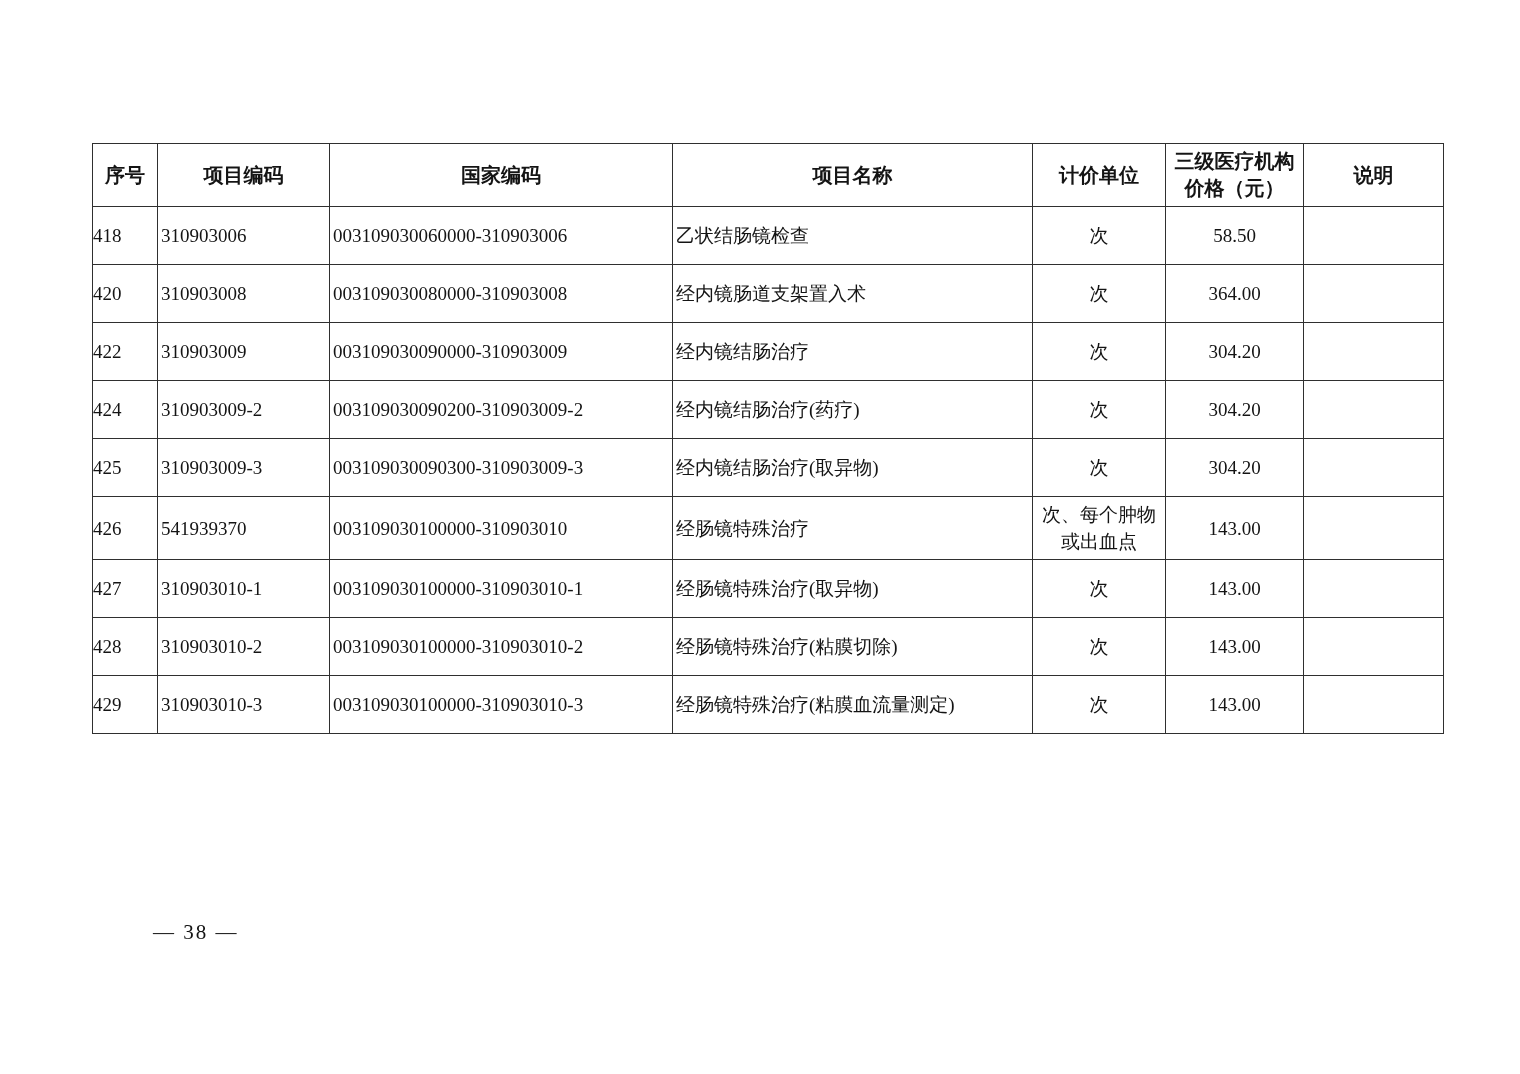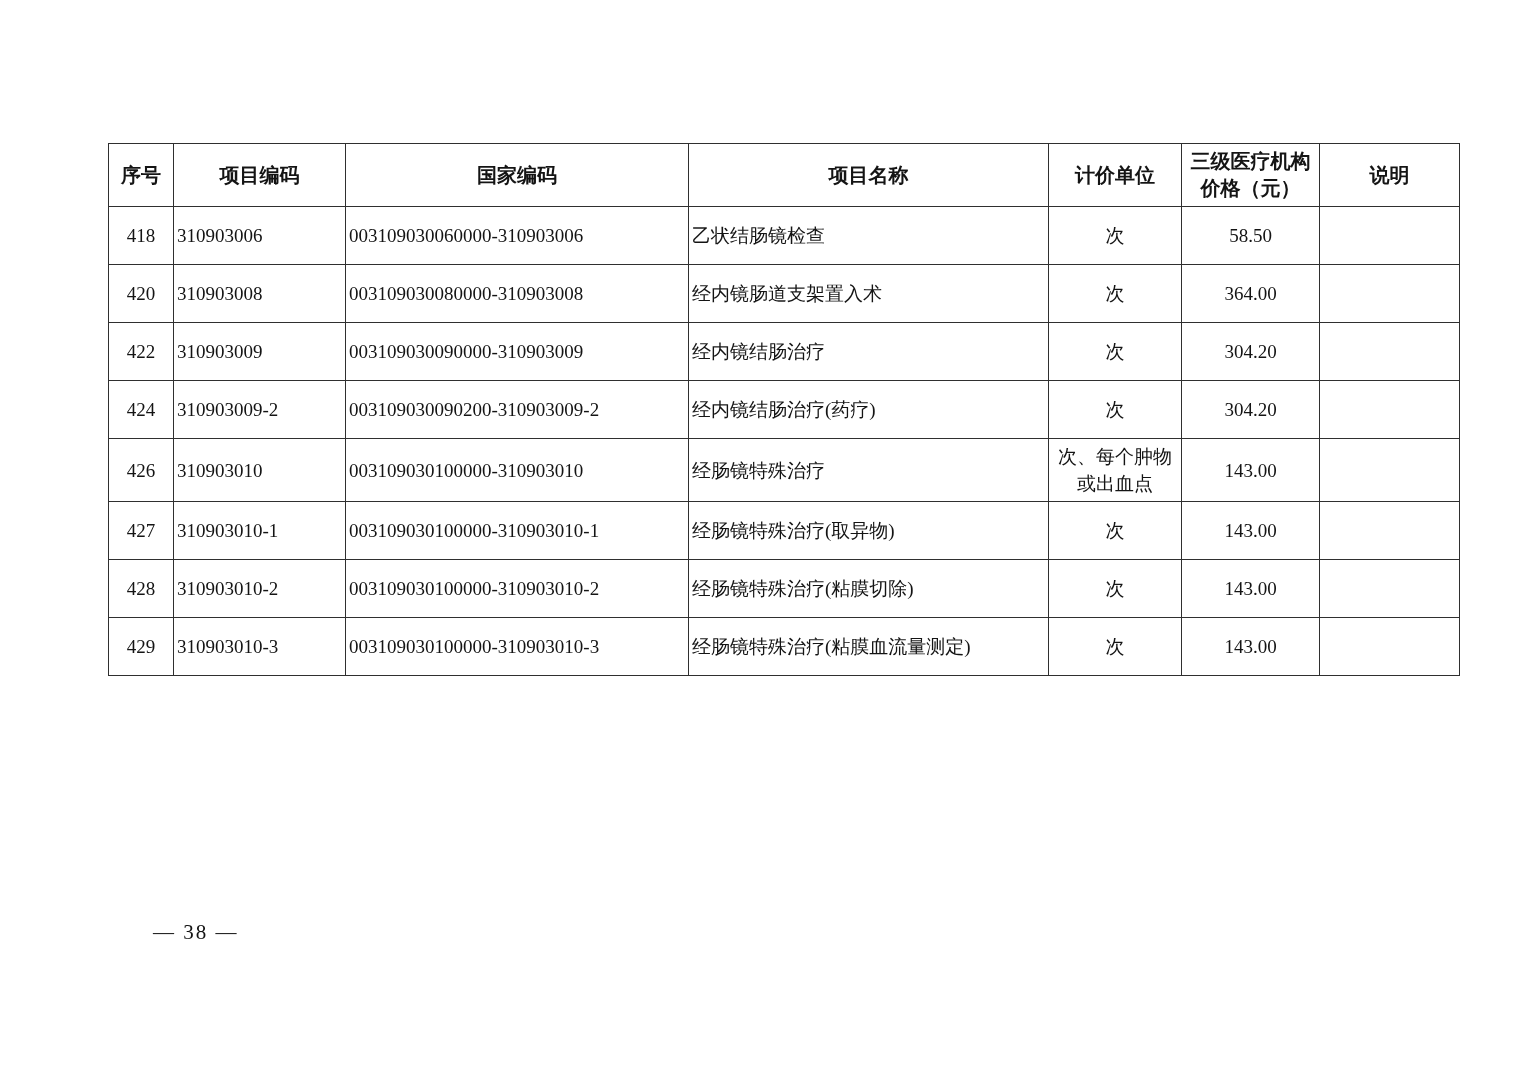--- a/index.html
+++ b/index.html
@@ -18,21 +18,20 @@
     inset: 0;
     background: #ffffff;
   }
   table.price-table {
     position: absolute;
     left: 92px;
     top: 143px;
     width: 1351px;
     border-collapse: collapse;
     table-layout: fixed;
-    margin-left: 16px;
   }
   table.price-table th,
   table.price-table td {
     border: 1px solid #2f2f2f;
     overflow: hidden;
     word-break: break-all;
   }
   table.price-table th {
     height: 58px;
     font-family: "Liberation Sans", sans-serif;
@@ -44,21 +43,21 @@
     padding: 2px 4px;
   }
   table.price-table td {
     height: 49px; 
     font-size: 19px;
     line-height: 27px;
     vertical-align: middle;
     padding: 4px 0;
   }
   
-  table.price-table td:nth-child(1) { text-align: center; }
+  table.price-table td:nth-child(1) { text-align: left; }
   table.price-table td:nth-child(2),
   table.price-table td:nth-child(3),
   table.price-table td:nth-child(4) { text-align: left; padding-left: 3px; }
   table.price-table td:nth-child(5),
   table.price-table td:nth-child(6),
   table.price-table td:nth-child(7) { text-align: center; }
   .page-number {
     position: absolute;
     left: 153px;
     top: 920px;
@@ -126,22 +125,31 @@
         <tr>
           <td>424</td>
           <td>310903009-2</td>
           <td>003109030090200-310903009-2</td>
           <td>经内镜结肠治疗(药疗)</td>
           <td>次</td>
           <td>304.20</td>
           <td></td>
         </tr>
         <tr>
+          <td>425</td>
+          <td>310903009-3</td>
+          <td>003109030090300-310903009-3</td>
+          <td>经内镜结肠治疗(取异物)</td>
+          <td>次</td>
+          <td>304.20</td>
+          <td></td>
+        </tr>
+        <tr>
           <td>426</td>
-          <td>310903010</td>
+          <td>541939370</td>
           <td>003109030100000-310903010</td>
           <td>经肠镜特殊治疗</td>
           <td>次、每个肿物或出血点</td>
           <td>143.00</td>
           <td></td>
         </tr>
         <tr>
           <td>427</td>
           <td>310903010-1</td>
           <td>003109030100000-310903010-1</td>

